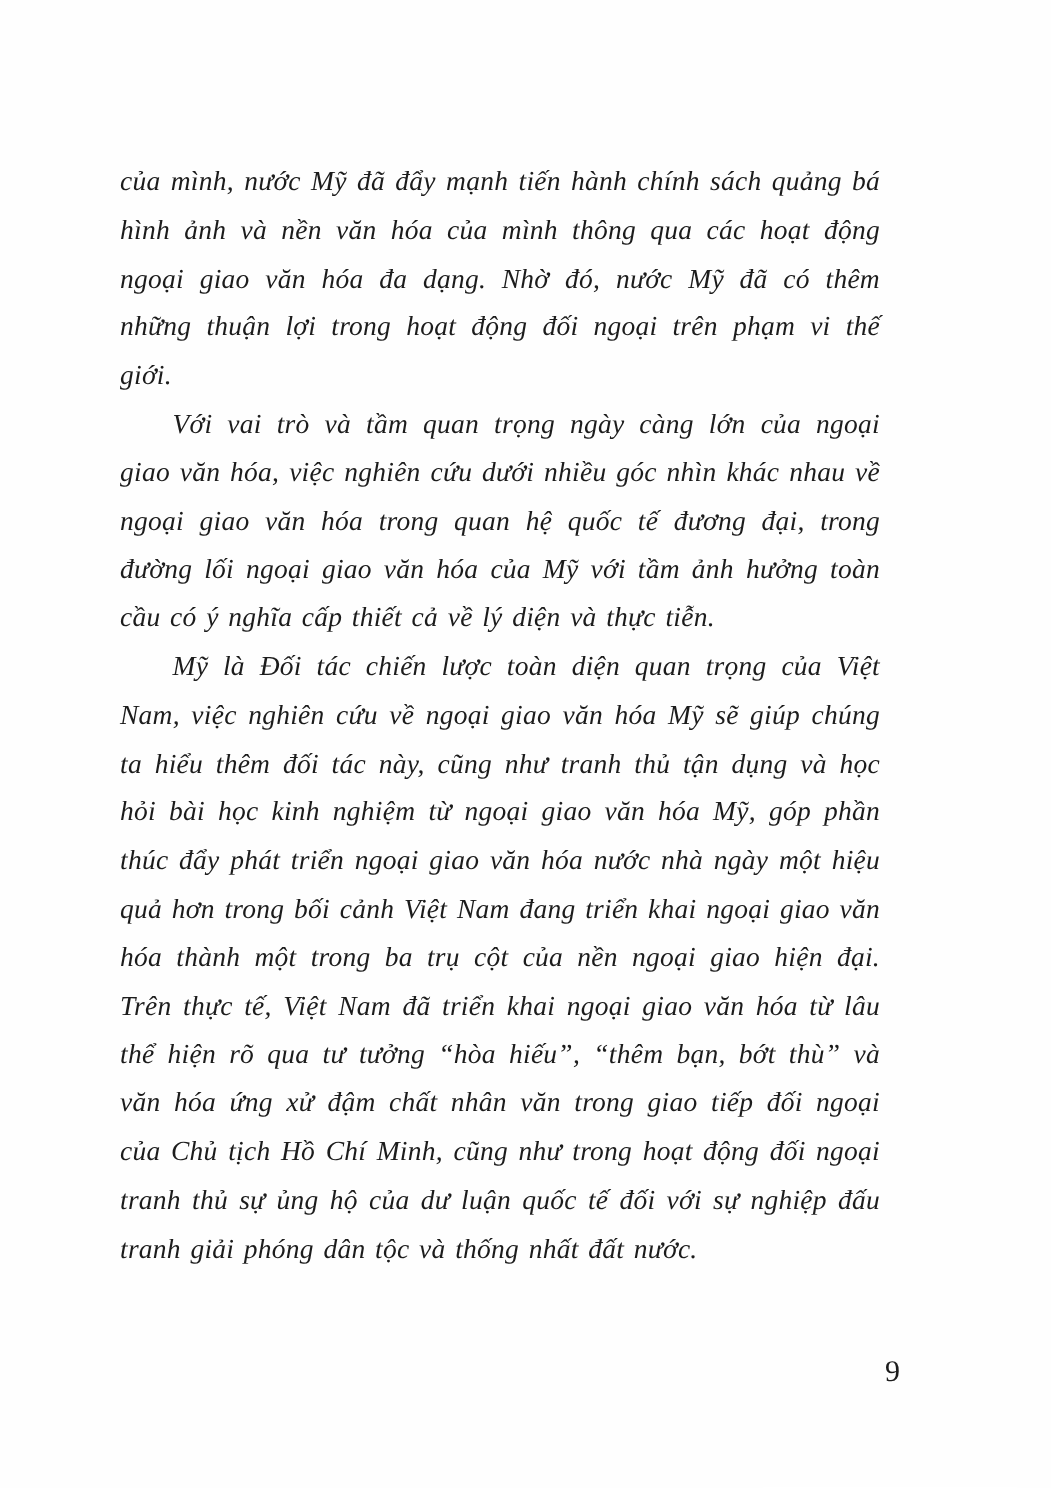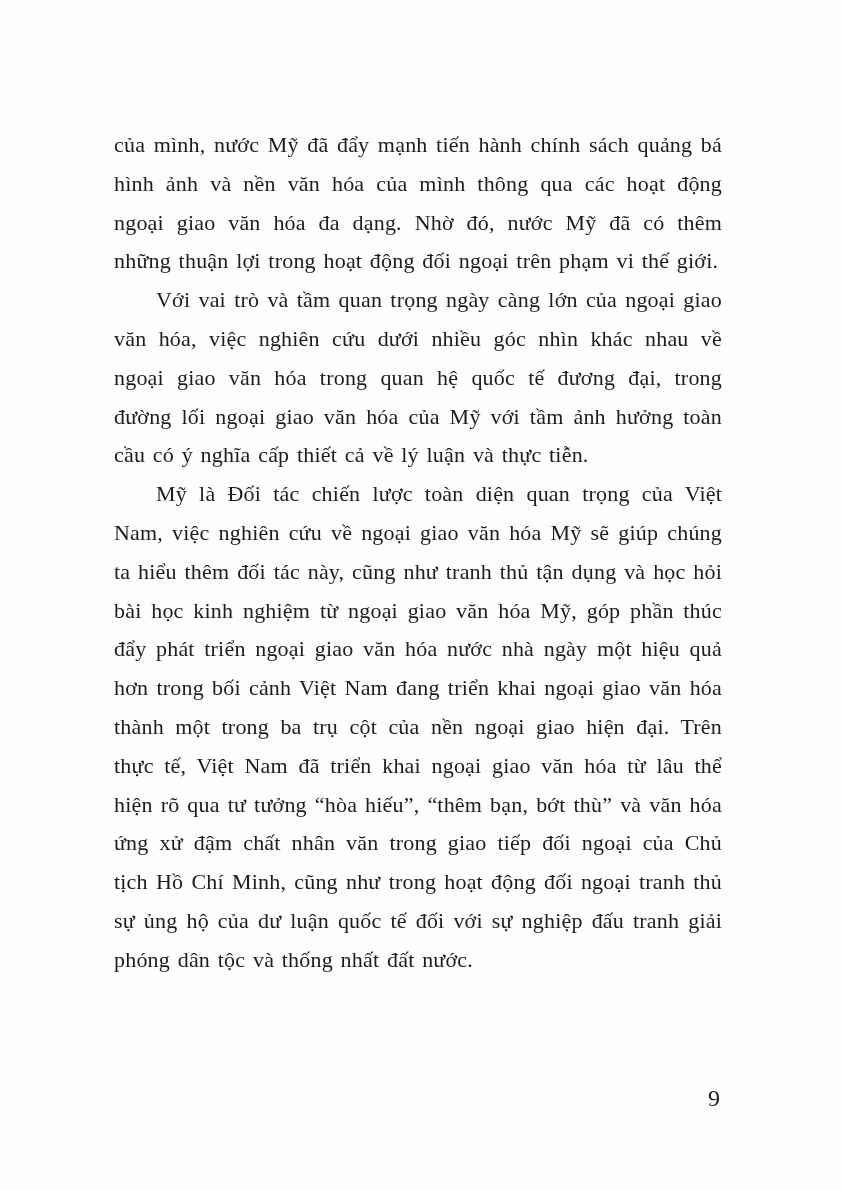--- a/index.html
+++ b/index.html
@@ -16,22 +16,23 @@
     width: 841px;
     height: 1190px;
     background: #fefefe;
     color: #1c1c1c;
     overflow: hidden;
   }
 
   .text-block {
     position: absolute;
     top: 126px;
-    left: 114px;
+    left: 96px;
     width: 608px;
+    font-style: italic;
   }
 
   .text-block p {
     font-size: 22px;
     line-height: 38.8px;
     text-align: justify;
     text-justify: inter-word;
     letter-spacing: 0.2px;
     word-spacing: 2px;
     color: #1c1c1c;
@@ -49,19 +50,19 @@
     color: #1c1c1c;
   }
 </style>
 </head>
 <body>
 
 <div class="book-page">
 
   <div class="text-block">
     <p>của mình, nước Mỹ đã đẩy mạnh tiến hành chính sách quảng bá hình ảnh và nền văn hóa của mình thông qua các hoạt động ngoại giao văn hóa đa dạng. Nhờ đó, nước Mỹ đã có thêm những thuận lợi trong hoạt động đối ngoại trên phạm vi thế giới.</p>
-    <p class="indented">Với vai trò và tầm quan trọng ngày càng lớn của ngoại giao văn hóa, việc nghiên cứu dưới nhiều góc nhìn khác nhau về ngoại giao văn hóa trong quan hệ quốc tế đương đại, trong đường lối ngoại giao văn hóa của Mỹ với tầm ảnh hưởng toàn cầu có ý nghĩa cấp thiết cả về lý luận và thực tiễn.</p>
+    <p class="indented">Với vai trò và tầm quan trọng ngày càng lớn của ngoại giao văn hóa, việc nghiên cứu dưới nhiều góc nhìn khác nhau về ngoại giao văn hóa trong quan hệ quốc tế đương đại, trong đường lối ngoại giao văn hóa của Mỹ với tầm ảnh hưởng toàn cầu có ý nghĩa cấp thiết cả về lý diện và thực tiễn.</p>
     <p class="indented">Mỹ là Đối tác chiến lược toàn diện quan trọng của Việt Nam, việc nghiên cứu về ngoại giao văn hóa Mỹ sẽ giúp chúng ta hiểu thêm đối tác này, cũng như tranh thủ tận dụng và học hỏi bài học kinh nghiệm từ ngoại giao văn hóa Mỹ, góp phần thúc đẩy phát triển ngoại giao văn hóa nước nhà ngày một hiệu quả hơn trong bối cảnh Việt Nam đang triển khai ngoại giao văn hóa thành một trong ba trụ cột của nền ngoại giao hiện đại. Trên thực tế, Việt Nam đã triển khai ngoại giao văn hóa từ lâu thể hiện rõ qua tư tưởng “hòa hiếu”, “thêm bạn, bớt thù” và văn hóa ứng xử đậm chất nhân văn trong giao tiếp đối ngoại của Chủ tịch Hồ Chí Minh, cũng như trong hoạt động đối ngoại tranh thủ sự ủng hộ của dư luận quốc tế đối với sự nghiệp đấu tranh giải phóng dân tộc và thống nhất đất nước.</p>
   </div>
 
   <div class="page-number">9</div>
 
 </div>
 
 </body></html>

